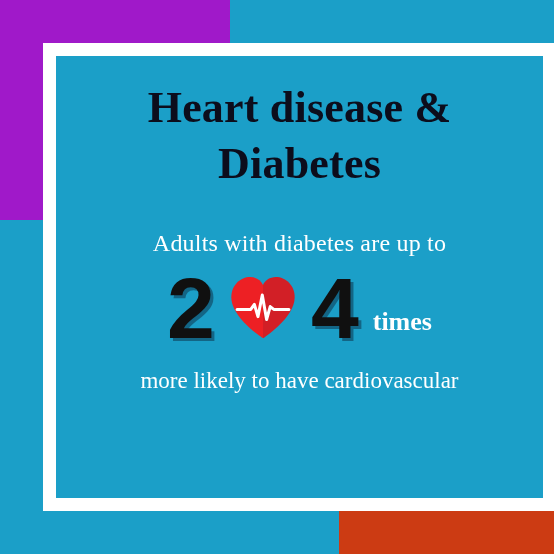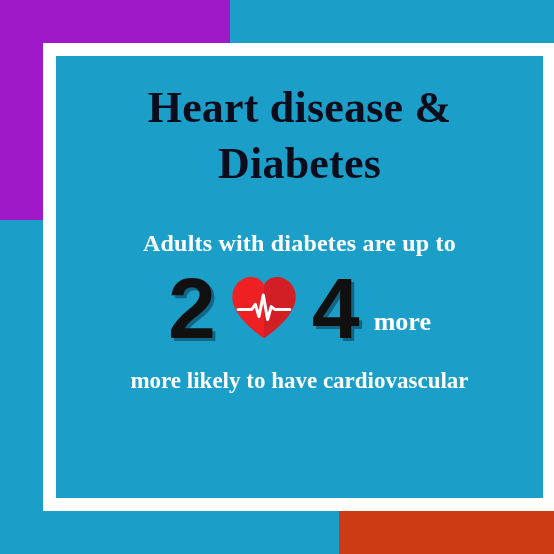--- a/index.html
+++ b/index.html
@@ -95,21 +95,21 @@
     line-height: 1.28;
     font-weight: bold;
     color: #0c0d1c;
     letter-spacing: 0.2px;
     max-width: 380px;
   }
 
   #lead-line {
     margin-top: 36px;
     font-size: 24px;
-    font-weight: bold;
+    font-weight: normal;
     color: #ffffff;
     letter-spacing: 0.2px;
     line-height: 1.2;
   }
 
   
   #stat-row {
     margin-top: 8px;
     display: flex;
     align-items: center;
@@ -135,21 +135,21 @@
     font-weight: bold;
     color: #ffffff;
     align-self: flex-end;
     padding-bottom: 14px;
     margin-left: 4px;
   }
 
   #tail-text {
     margin-top: 14px;
     font-size: 23px;
-    font-weight: bold;
+    font-weight: normal;
     color: #ffffff;
     line-height: 1.35;
     max-width: 400px;
   }
 </style>
 </head>
 <body>
 
 <div id="poster">
 
@@ -177,21 +177,21 @@
           <path d="M50 92 C50 92 6 64 6 35 C6 18 19 7 32 7 C41 7 47 12 50 18 L50 92 Z" fill="#ed2024"></path>
 
           <path d="M50 92 C50 92 94 64 94 35 C94 18 81 7 68 7 C59 7 53 12 50 18 L50 92 Z" fill="#d21f26"></path>
 
           <path d="M14 52 L33 52 L38 45 L43 62 L49 32 L55 66 L60 48 L65 52 L86 52" fill="none" stroke="#ffffff" stroke-width="4.2" stroke-linecap="round" stroke-linejoin="round"></path>
         </svg>
       </span>
 
       <span class="big-number">4</span>
 
-      <span id="times-label">more</span>
+      <span id="times-label">times</span>
     </div>
 
     <div id="tail-text">
       <div>more likely to have cardiovascular</div>
     </div>
 
   </div>
 </div>
 
 </body></html>

